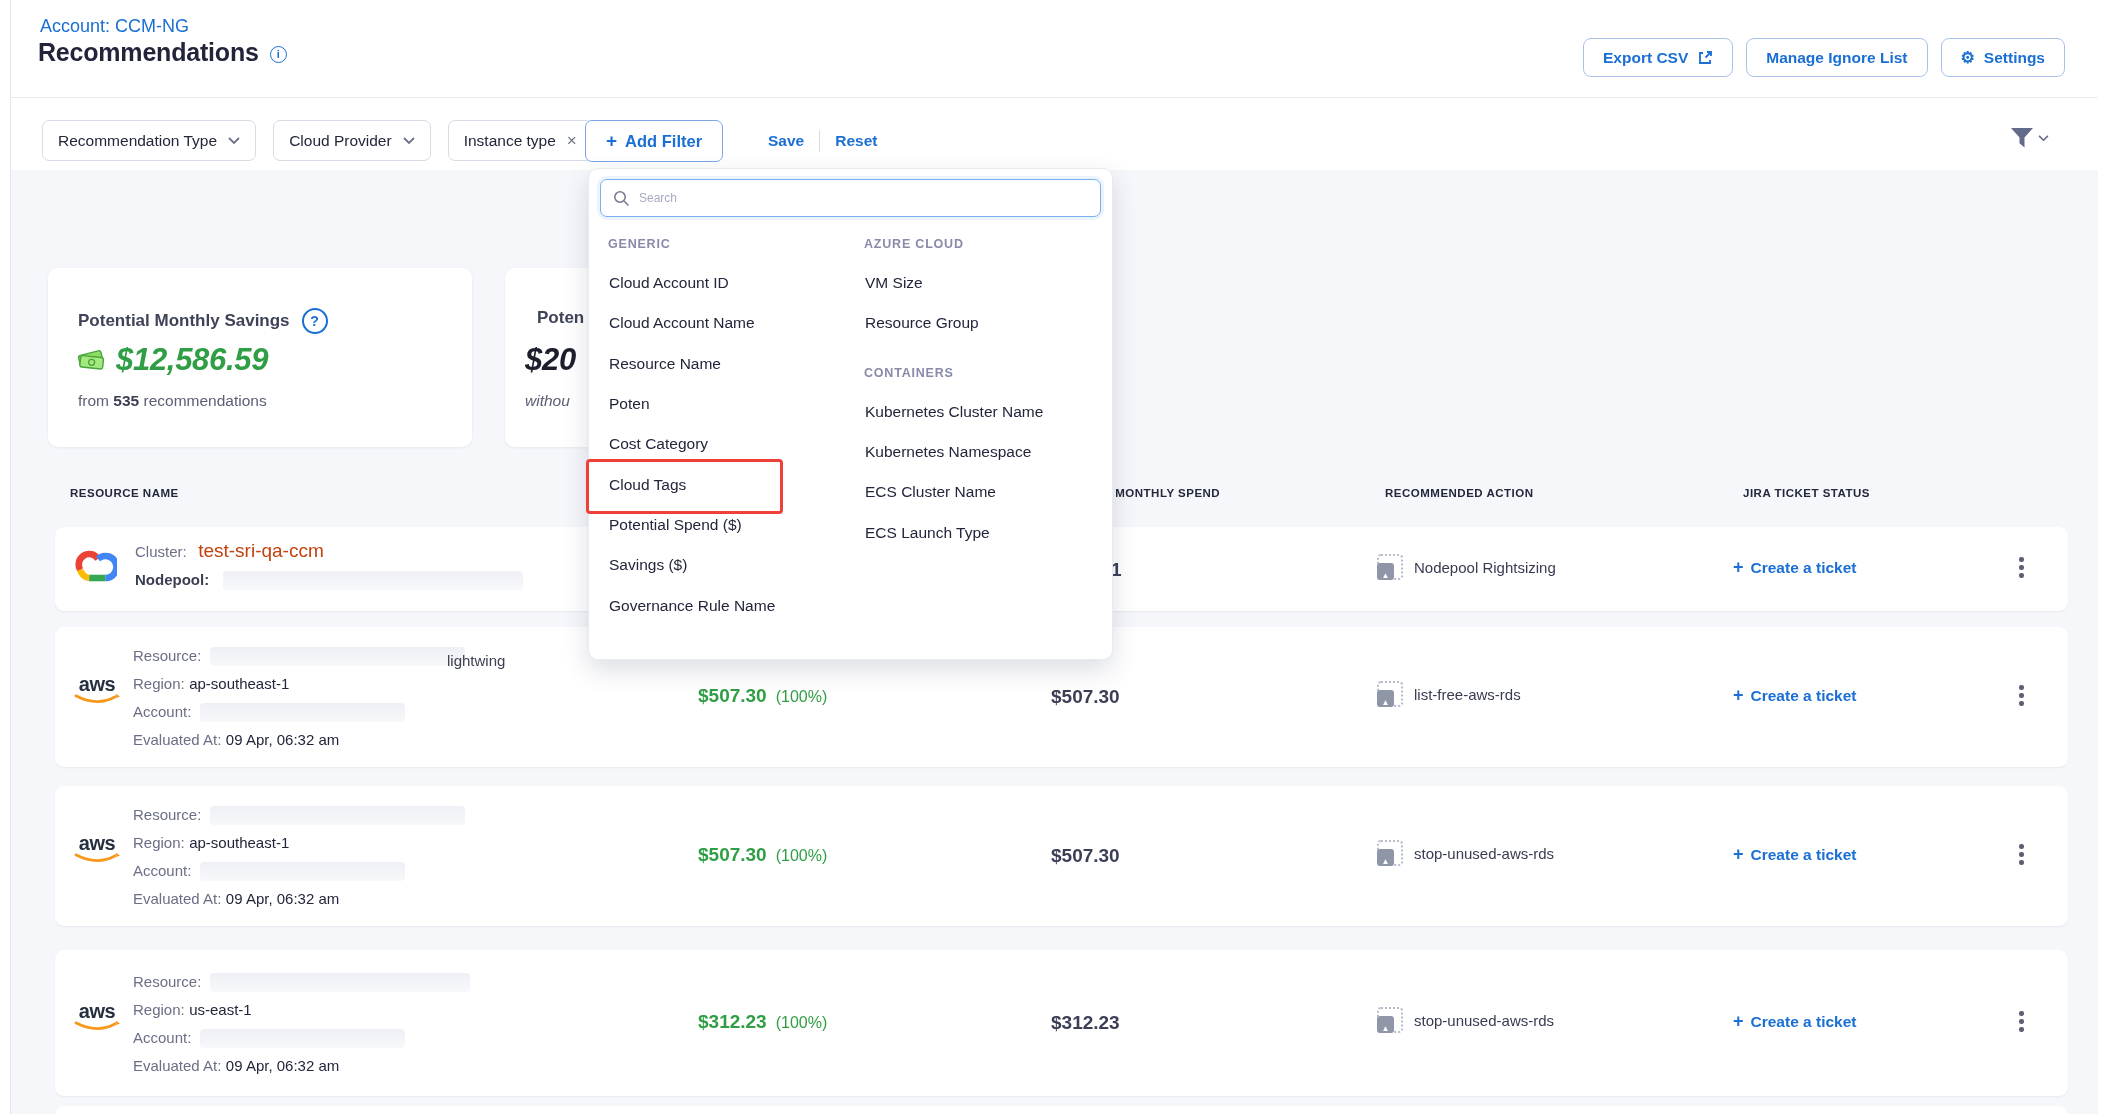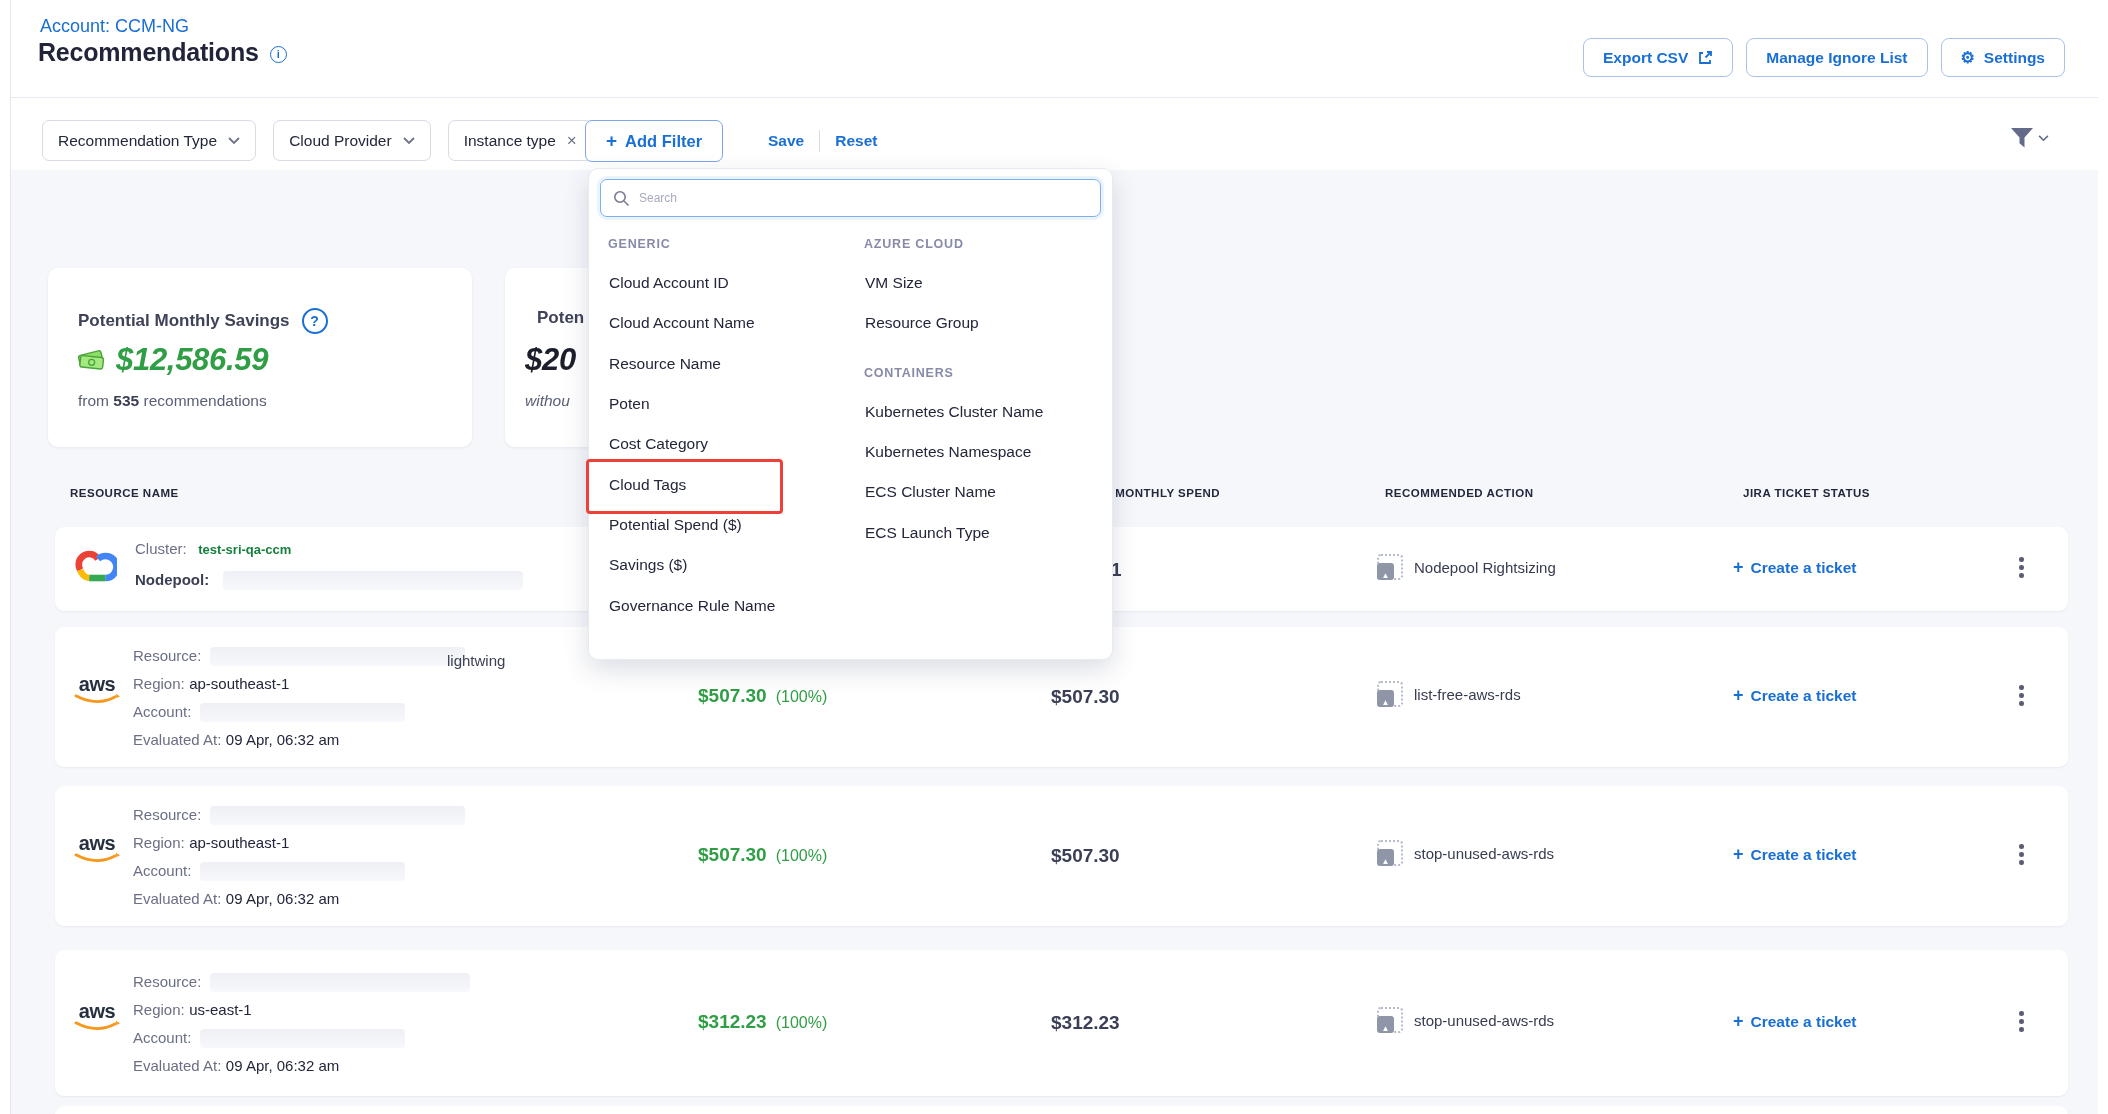--- a/index.html
+++ b/index.html
@@ -60,21 +60,21 @@
   .col-hdr { position:absolute; font-size:11.5px; font-weight:bold; letter-spacing:0.5px; color:#23273c; z-index:1; }
 
   
   .row-card { position:absolute; left:55px; width:2013px; background:#fff; border-radius:9px;
               box-shadow:0 1px 2px rgba(40,50,90,0.07); z-index:2; }
   .lbl { color:#6b6f85; font-size:15px; }
   .val { color:#23263b; font-size:15px; }
   .redact { display:inline-block; height:19px; border-radius:4px; vertical-align:middle; margin-left:9px;
             background:linear-gradient(180deg,#eef0f5 0%,#f7f8fb 100%); }
   .res-lines { position:absolute; left:78px; top:15px; line-height:28px; }
-  .cluster-link { color:#15803d; font-size:13px; font-weight:bold; text-decoration:none; }
+  .cluster-link { color:#c2410c; font-size:19px; font-weight:normal; text-decoration:none; }
   .green-val { color:#2f9e44; font-size:19px; font-weight:bold; }
   .green-pct { color:#2f9e44; font-size:16px; margin-left:9px; }
   .spend-val { color:#3a3f55; font-size:19px; font-weight:bold; }
   .action-cell { display:flex; align-items:center; gap:11px; }
   .action-label { font-size:15px; color:#383c50; }
   .imgph { position:relative; width:26px; height:26px; border:2px dotted #b6bccb; border-radius:4px; display:inline-block; }
   .imgph-in { position:absolute; left:-2px; bottom:-2px; width:17px; height:17px; background:#8f96a8; border-radius:3px;
               color:#fff; font-size:8px; display:flex; align-items:flex-end; justify-content:center; }
   .create-ticket { display:inline-flex; align-items:center; gap:7px; color:#1a6fd4; font-size:15.5px; font-weight:bold; cursor:pointer; }
   .ct-plus { font-size:18px; font-weight:bold; }

